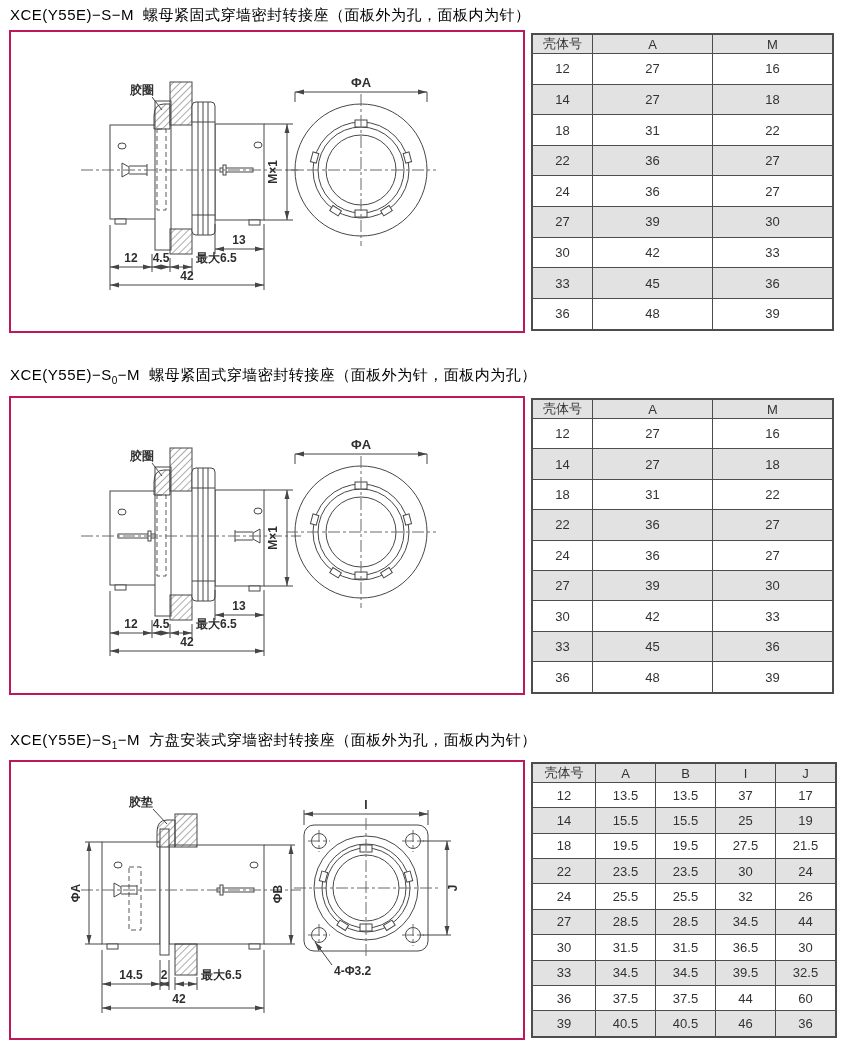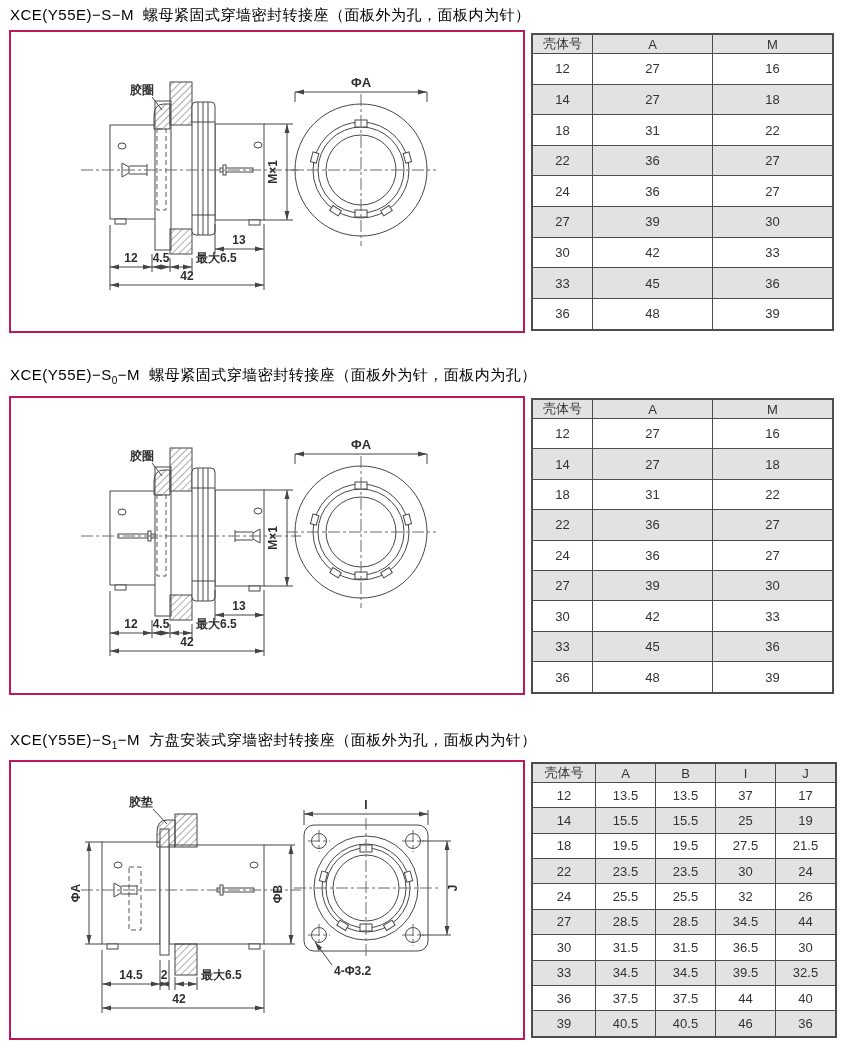--- a/index.html
+++ b/index.html
@@ -528,21 +528,21 @@
         <td>34.5</td>
         <td>34.5</td>
         <td>39.5</td>
         <td>32.5</td>
       </tr>
       <tr>
         <td>36</td>
         <td>37.5</td>
         <td>37.5</td>
         <td>44</td>
-        <td>40</td>
+        <td>60</td>
       </tr>
       <tr>
         <td>39</td>
         <td>40.5</td>
         <td>40.5</td>
         <td>46</td>
         <td>36</td>
       </tr>
     </tbody>
 </table>

